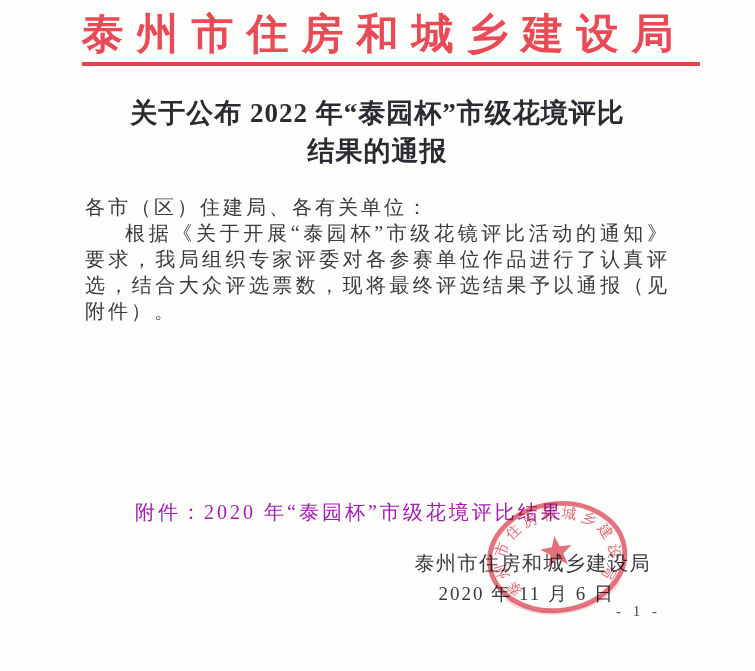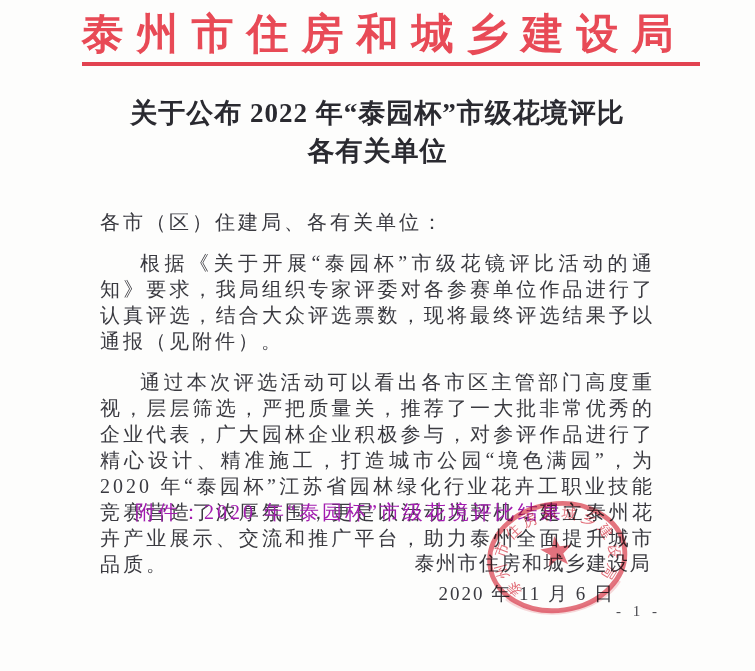--- a/index.html
+++ b/index.html
@@ -52,21 +52,21 @@
     position: absolute;
     top: 194px;
     left: 85px;
     width: 585px;
     font-size: 20px;
     line-height: 26px;
     letter-spacing: 3px;
     text-align: justify;
     color: #3a3a40;
   }
-  .body-text p { margin: 15px; text-indent: 2em; }
+  .body-text p { margin: 0; text-indent: 2em; }
   .body-text p.salutation { text-indent: 0; }
   .attachment-line {
     position: absolute;
     top: 499px;
     left: 85px;
     width: 585px;
     font-size: 20px;
     letter-spacing: 3px;
     color: #a21caf;
     text-indent: 2.5em;
@@ -114,27 +114,26 @@
 <body>
 
 <div class="page">
 
   <div class="org-name">泰州市住房和城乡建设局</div>
 
   <div class="header-rule"></div>
 
   <div class="doc-title">
     <div>关于公布 2022 年“泰园杯”市级花境评比</div>
-    <div>各有关单位</div>
+    <div>结果的通报</div>
   </div>
 
   <div class="body-text">
     <p class="salutation">各市（区）住建局、各有关单位：</p>
     <p>根据《关于开展“泰园杯”市级花镜评比活动的通知》要求，我局组织专家评委对各参赛单位作品进行了认真评选，结合大众评选票数，现将最终评选结果予以通报（见附件）。</p>
-    <p>通过本次评选活动可以看出各市区主管部门高度重视，层层筛选，严把质量关，推荐了一大批非常优秀的企业代表，广大园林企业积极参与，对参评作品进行了精心设计、精准施工，打造城市公园“境色满园”，为 2020 年“泰园杯”江苏省园林绿化行业花卉工职业技能竞赛营造了浓厚氛围，更是以活动为契机，建立泰州花卉产业展示、交流和推广平台，助力泰州全面提升城市品质。</p>
   </div>
 
   <div class="attachment-line">附件：2020 年“泰园杯”市级花境评比结果</div>
 
   <div class="sig-org">泰州市住房和城乡建设局</div>
 
   <div class="sig-date">2020 年 11 月 6 日</div>
 
   <div class="page-number">- 1 -</div>
 

